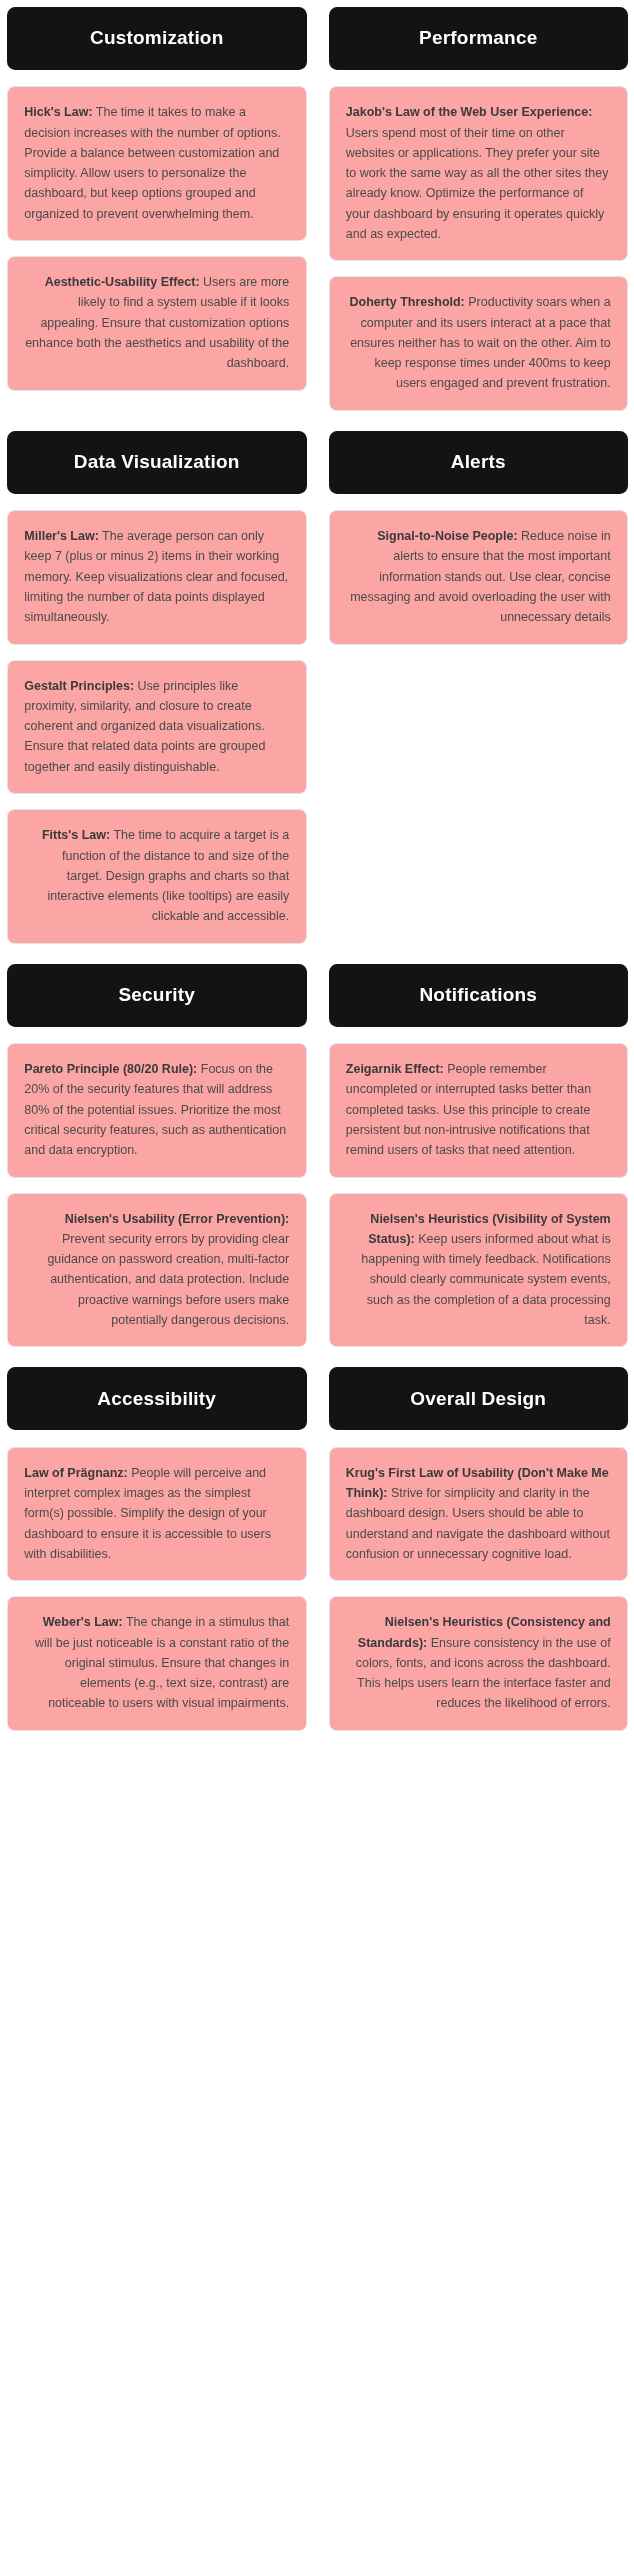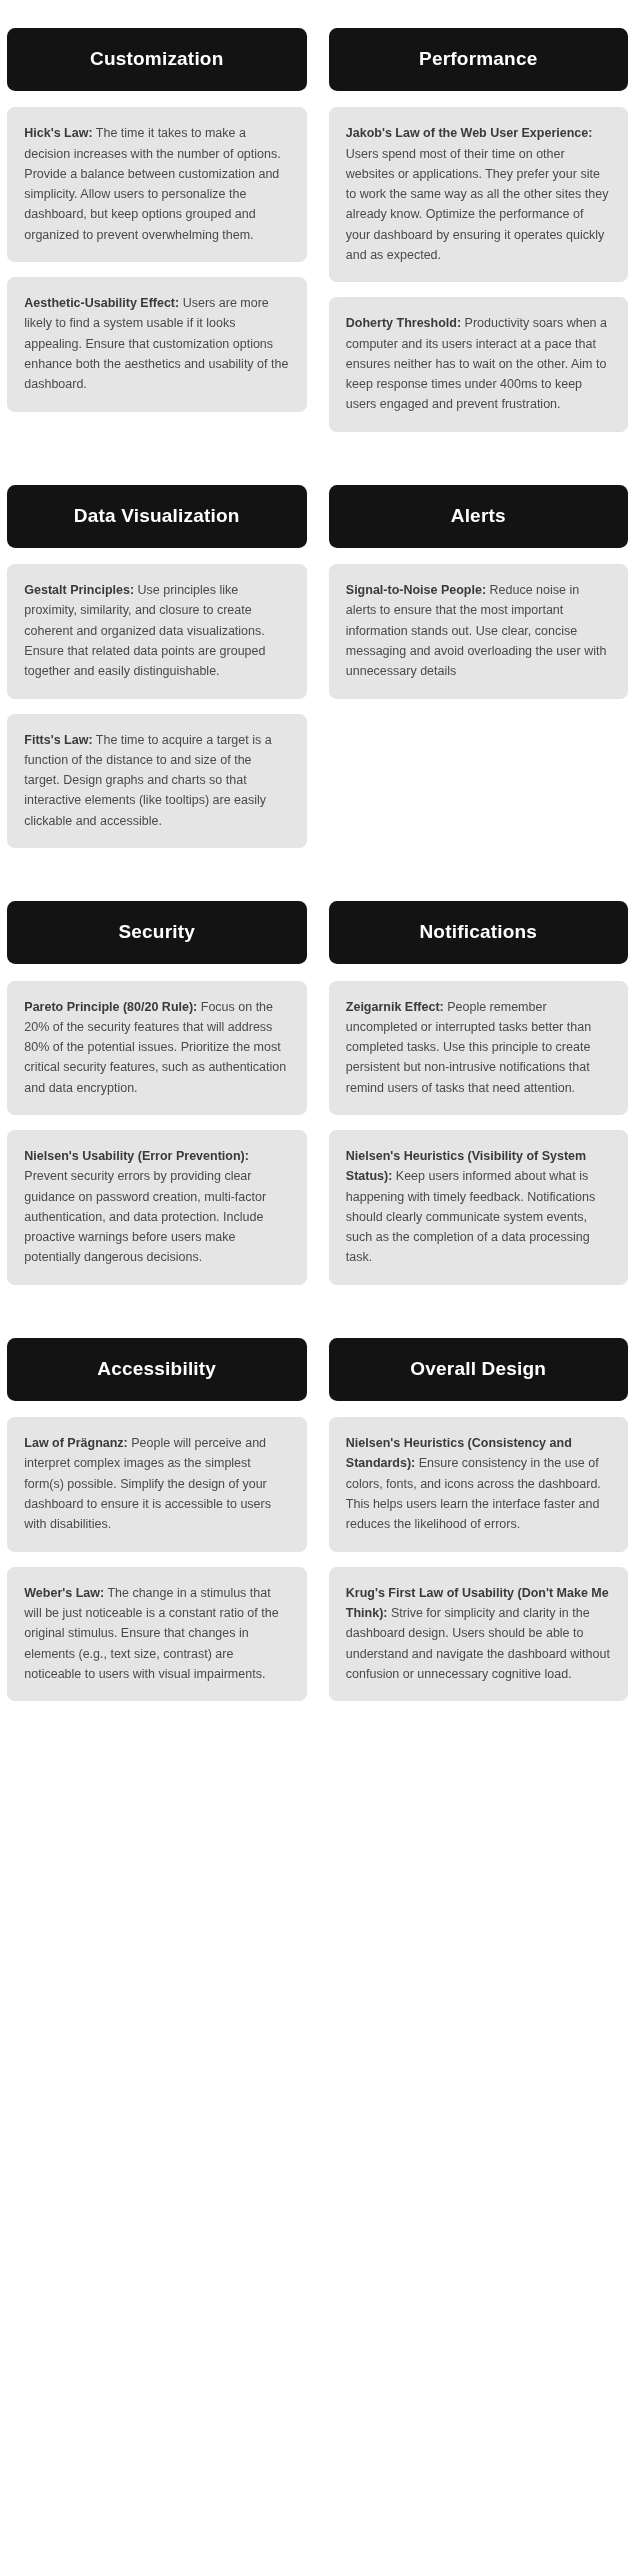--- a/index.html
+++ b/index.html
@@ -34,40 +34,39 @@
 
   .group-header {
     background: #131313;
     border-radius: 8.2px;
     height: 63px;
     display: flex;
     align-items: center;
     justify-content: center;
     margin-bottom: 16.3px;
     padding: 0 9.3px;
-    margin-top: 21px;
   }
   .group-header-title {
     color: #ffffff;
     font-size: 19px;
     font-weight: 700;
     line-height: 1.1;
     letter-spacing: 0.2px;
     text-align: center;
     white-space: nowrap;
   }
 
   .card {
-    background: #e5e5e5;
+    background: #fca5a5;
     border: 0.6px solid #e4e4e4;
     border-radius: 7.6px;
     padding: 15px 16.3px 16.3px 16.3px;
     margin-bottom: 15px;
   }
-  .card:last-child { margin-bottom: 12px; }
+  .card:last-child { margin-bottom: 0; text-align: right; }
 
   .card-text {
     font-size: 12.5px;
     line-height: 1.62;
     color: #4a4a4a;
     margin: 0;
     word-wrap: break-word;
   }
   .card-term {
     font-weight: 700;
@@ -102,20 +101,23 @@
         <div class="card">
           <p class="card-text"><span class="card-term">Doherty Threshold:</span><span class="card-desc"> Productivity soars when a computer and its users interact at a pace that ensures neither has to wait on the other. Aim to keep response times under 400ms to keep users engaged and prevent frustration.</span></p>
         </div>
       </div>
     </div>
     <div class="section-gap"></div>
     <div class="section">
       <div class="col">
         <div class="group-header">
           <div class="group-header-title">Data Visualization</div>
+        </div>
+        <div class="card">
+          <p class="card-text"><span class="card-term">Miller's Law:</span><span class="card-desc"> The average person can only keep 7 (plus or minus 2) items in their working memory. Keep visualizations clear and focused, limiting the number of data points displayed simultaneously.</span></p>
         </div>
         <div class="card">
           <p class="card-text"><span class="card-term">Gestalt Principles:</span><span class="card-desc"> Use principles like proximity, similarity, and closure to create coherent and organized data visualizations. Ensure that related data points are grouped together and easily distinguishable.</span></p>
         </div>
         <div class="card">
           <p class="card-text"><span class="card-term">Fitts's Law:</span><span class="card-desc"> The time to acquire a target is a function of the distance to and size of the target. Design graphs and charts so that interactive elements (like tooltips) are easily clickable and accessible.</span></p>
         </div>
       </div>
       <div class="col">
         <div class="group-header">
@@ -162,21 +164,21 @@
         </div>
         <div class="card">
           <p class="card-text"><span class="card-term">Weber's Law:</span><span class="card-desc"> The change in a stimulus that will be just noticeable is a constant ratio of the original stimulus. Ensure that changes in elements (e.g., text size, contrast) are noticeable to users with visual impairments.</span></p>
         </div>
       </div>
       <div class="col">
         <div class="group-header">
           <div class="group-header-title">Overall Design</div>
         </div>
         <div class="card">
-          <p class="card-text"><span class="card-term">Nielsen's Heuristics (Consistency and Standards):</span><span class="card-desc"> Ensure consistency in the use of colors, fonts, and icons across the dashboard. This helps users learn the interface faster and reduces the likelihood of errors.</span></p>
+          <p class="card-text"><span class="card-term">Krug's First Law of Usability (Don't Make Me Think):</span><span class="card-desc"> Strive for simplicity and clarity in the dashboard design. Users should be able to understand and navigate the dashboard without confusion or unnecessary cognitive load.</span></p>
         </div>
         <div class="card">
-          <p class="card-text"><span class="card-term">Krug's First Law of Usability (Don't Make Me Think):</span><span class="card-desc"> Strive for simplicity and clarity in the dashboard design. Users should be able to understand and navigate the dashboard without confusion or unnecessary cognitive load.</span></p>
+          <p class="card-text"><span class="card-term">Nielsen's Heuristics (Consistency and Standards):</span><span class="card-desc"> Ensure consistency in the use of colors, fonts, and icons across the dashboard. This helps users learn the interface faster and reduces the likelihood of errors.</span></p>
         </div>
       </div>
     </div>
   </div>
 
 
 </body></html>

